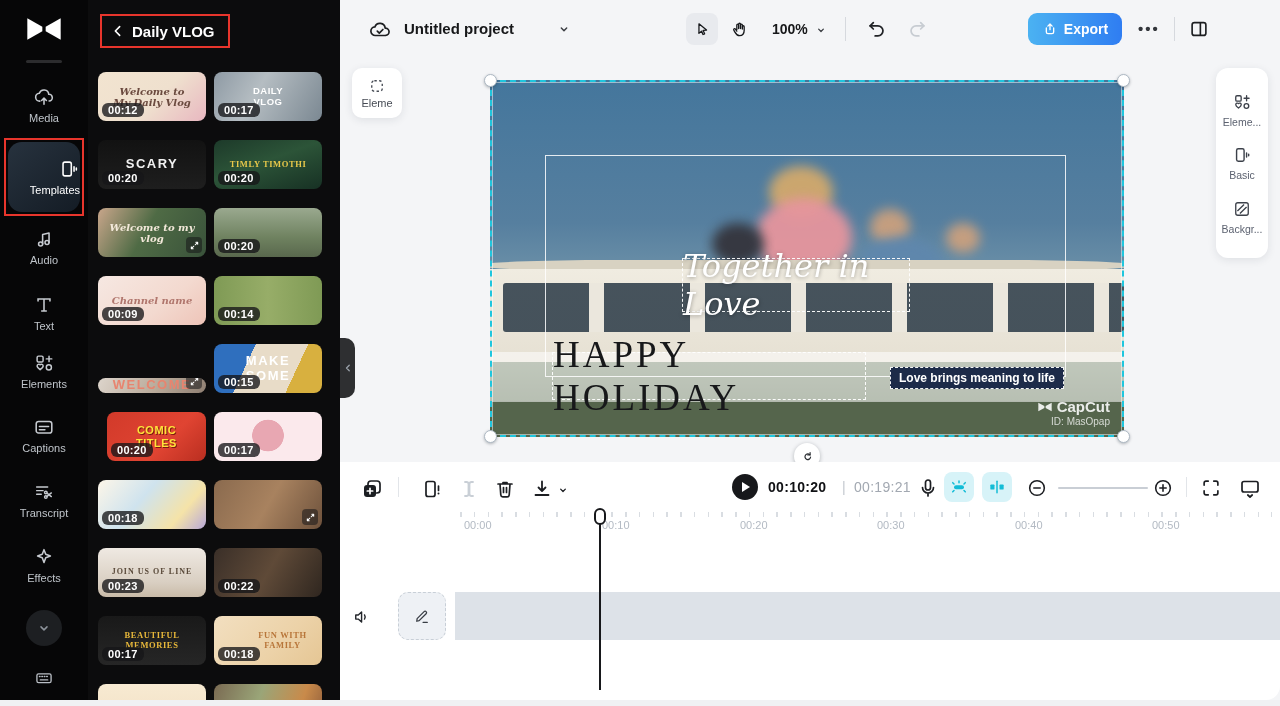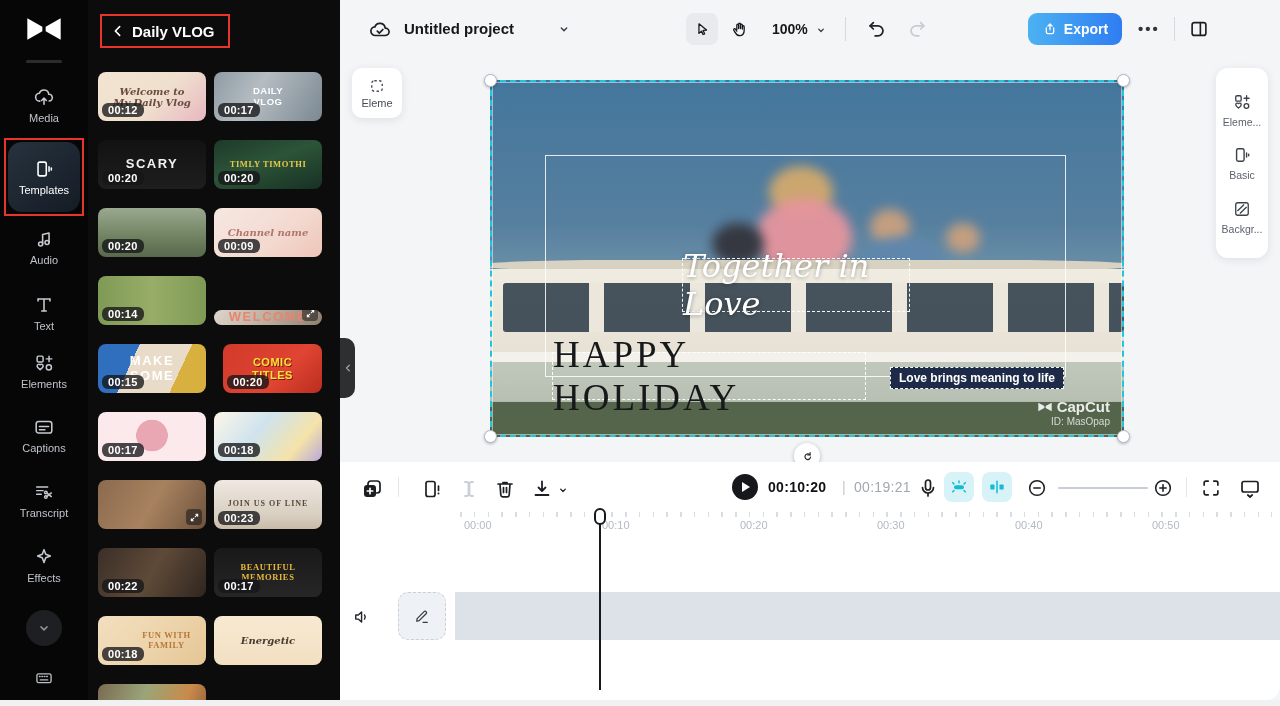--- a/index.html
+++ b/index.html
@@ -7,21 +7,21 @@
               font-family:"Liberation Sans", sans-serif; }
   svg { display:block; }
 
   
   .sidebar { position:absolute; left:0; top:0; width:88px; height:700px; background:#060607; z-index:4; }
   .logo { position:absolute; left:24px; top:14px; color:#fff; }
   .logo-divider { position:absolute; left:26px; top:60px; width:36px; height:3px; background:#2c2c2e; border-radius:2px; }
   .nav-item { position:absolute; left:0; width:88px; display:flex; flex-direction:column; align-items:center; gap:4px; color:#c6cad0; cursor:pointer; }
   .nav-item .lbl { font-size:11px; color:#bfc4ca; }
   .nav-tile { position:absolute; left:8px; top:142px; width:72px; height:70px; border-radius:14px;
-              background:linear-gradient(140deg,#27323e,#141c25); display:flex; flex-direction:column; align-items:center; justify-content:center; gap:4px; color:#fff; cursor:pointer; }
+              background:linear-gradient(140deg,#27323e,#141c25); display:flex; flex-direction:column; align-items:flex-end; justify-content:center; gap:4px; color:#fff; cursor:pointer; }
   .nav-tile .lbl { font-size:11px; color:#fff; }
   .red-box { position:absolute; border:2px solid #e8352c; pointer-events:none; }
   .more-circle { position:absolute; left:26px; top:610px; width:36px; height:36px; border-radius:50%; background:#23242600; display:flex; align-items:center; justify-content:center; color:#8d939b; cursor:pointer; background:#1d1f22; }
   .kbd-item { position:absolute; left:34px; top:668px; color:#b9bec5; cursor:pointer; }
 
   
   .tpl-panel { position:absolute; left:88px; top:0; width:252px; height:700px; background:#0c0c0d; z-index:3; }
   .tpl-header { position:absolute; left:12px; top:14px; width:130px; height:34px; border:2px solid #e8352c;
                 display:flex; align-items:center; gap:6px; padding-left:8px; color:#fff; }
   .tpl-header .ttl { font-size:15px; font-weight:bold; }
@@ -284,20 +284,29 @@
       <div class="thumb" style="background: linear-gradient(rgb(18, 18, 18), rgb(30, 30, 30));">
         <div class="cap c-grunge" style="color: rgb(242, 242, 242);">SCARY</div>
         <div class="dur">00:20</div>
 
       </div>
       <div class="thumb" style="background: linear-gradient(160deg, rgb(29, 58, 42), rgb(44, 84, 56) 45%, rgb(23, 49, 36));">
         <div class="cap c-gold" style="color: rgb(232, 200, 74);">TIMLY TIMOTHI</div>
         <div class="dur">00:20</div>
 
       </div>
+      <div class="thumb" style="background: linear-gradient(120deg, rgb(201, 166, 139), rgb(79, 107, 69) 45%, rgb(57, 82, 58));">
+        <div class="cap c-script" style="color: rgb(243, 233, 218);">Welcome to my vlog</div>
+
+        <div class="exp">
+          <svg width="11" height="11" viewBox="0 0 24 24" fill="none" stroke="#fff" stroke-width="2.2" stroke-linecap="round">
+            <path d="M13.5 10.5 19 5m0 0h-4.2M19 5v4.2M10.5 13.5 5 19m0 0h4.2M5 19v-4.2"></path>
+          </svg>
+        </div>
+      </div>
       <div class="thumb" style="background: linear-gradient(rgb(154, 169, 143), rgb(111, 130, 96) 60%, rgb(89, 104, 77));">
         <div class="cap"></div>
         <div class="dur">00:20</div>
 
       </div>
       <div class="thumb" style="background: linear-gradient(140deg, rgb(246, 232, 226), rgb(243, 217, 207) 60%, rgb(238, 196, 184));">
         <div class="cap c-script" style="color: rgb(176, 118, 109);">Channel name</div>
         <div class="dur">00:09</div>
 
       </div>

